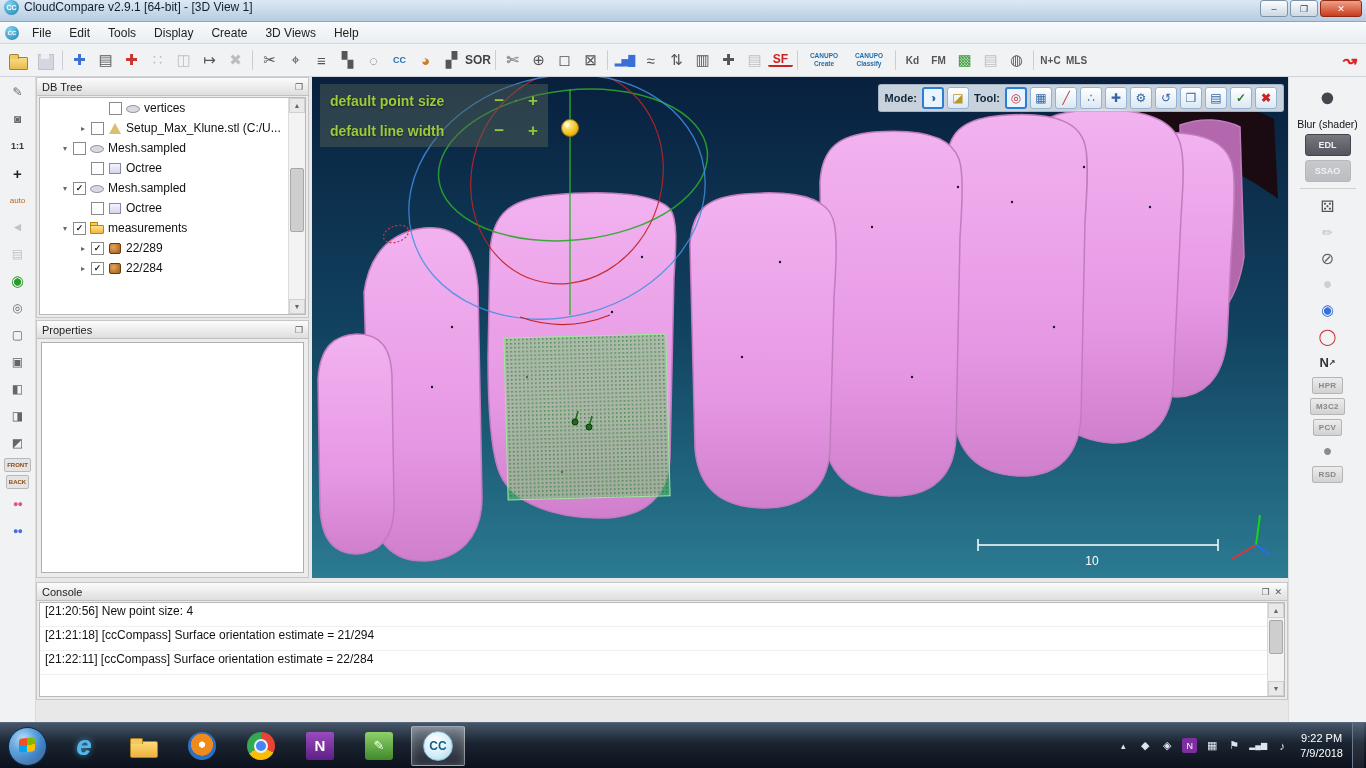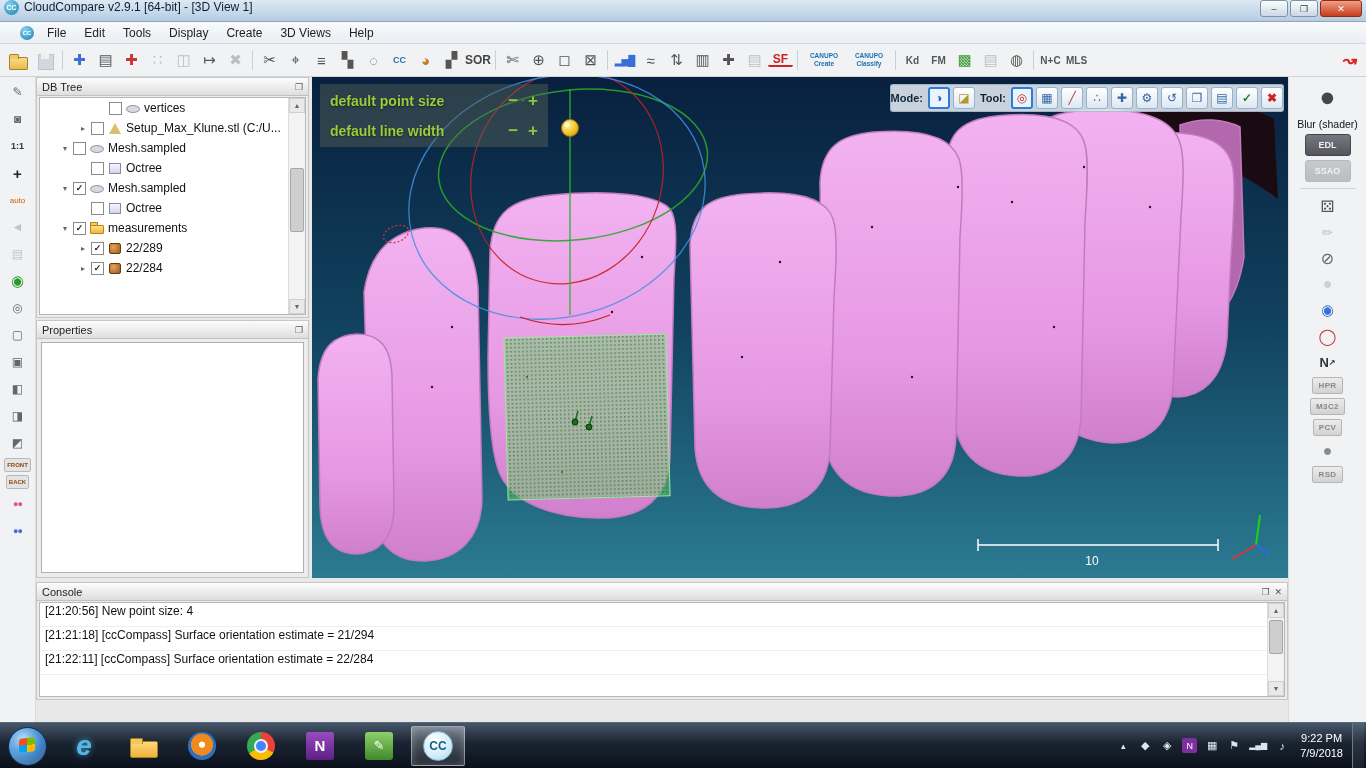--- a/index.html
+++ b/index.html
@@ -9,21 +9,21 @@
 
   
   .titlebar{height:22px;background:linear-gradient(#dce9f5,#b6cce1);display:flex;align-items:flex-start;padding:0 4px;border-bottom:1px solid #8ea6bd}
   .app-logo{width:15px;height:15px;border-radius:50%;background:radial-gradient(circle at 35% 30%,#7fd4ef,#1f7fae);color:#fff;font-size:7px;font-weight:bold;display:flex;align-items:center;justify-content:center;margin-right:5px;flex:none}
   .title-text{font-size:12px;color:#102030;flex:1;white-space:nowrap}
   .tb-btns{display:flex;gap:2px}
   .tb-btn{width:28px;height:17px;display:flex;align-items:center;justify-content:center;font-size:9px;border:1px solid #7e93a8;border-radius:3px;background:linear-gradient(#fbfdfe,#ccd8e4);color:#333}
   .tb-btn.close{width:42px;background:linear-gradient(#f0a088,#c83c1e);color:#fff;border-color:#8d2b14}
 
   
-  .menubar{height:22px;background:linear-gradient(#f8fafc,#e9eef3);display:flex;align-items:center;border-bottom:1px solid #d2d8de;padding-left:16px}
+  .menubar{height:22px;background:linear-gradient(#f8fafc,#e9eef3);display:flex;align-items:center;border-bottom:1px solid #d2d8de;padding-left:1px}
   .menu-item{padding:3px 9px;font-size:12px;color:#222;cursor:default}
   .child-icon{width:14px;height:14px;border-radius:50%;background:radial-gradient(circle at 35% 30%,#7fd4ef,#1f7fae);color:#fff;font-size:6px;font-weight:bold;display:flex;align-items:center;justify-content:center;margin:0 4px}
 
   
   .toolbar{height:33px;background:#f0f2f4;border-bottom:1px solid #d0d4d8;display:flex;align-items:center;padding:0 5px;gap:1px}
   .tbtn{min-width:25px;height:27px;display:flex;align-items:center;justify-content:center;font-size:15px;color:#555;border-radius:2px;flex:none}
   .toolbar [data-dim="true"],.left-strip [data-dim="true"],.right-bar [data-dim="true"]{opacity:.33}
   .toolbar [data-name="separator"]{min-width:1px;width:1px;height:20px;background:#c9ced3;margin:0 3px}
   .toolbar [data-name="open-file-icon"]{position:relative;width:26px}
   .toolbar [data-name="open-file-icon"]::before{content:"";position:absolute;width:17px;height:11px;left:4px;top:10px;background:linear-gradient(#f7dc8a,#e8bb4a);border:1px solid #a8822a;border-radius:1px}
@@ -82,25 +82,25 @@
   .tlabel{overflow:hidden;text-overflow:ellipsis}
 
   .vscroll{width:17px;background:#f3f3f3;border-left:1px solid #dcdcdc;position:relative;flex:none}
   .sc-btn{height:15px;font-size:7px;color:#666;display:flex;align-items:center;justify-content:center;background:#e9e9e9;border:1px solid #d0d0d0}
   .sc-btn.bottom{position:absolute;bottom:0;left:0;right:0}
   .sc-thumb{position:absolute;left:1px;right:1px;background:#cecece;border:1px solid #a8a8a8;border-radius:2px}
 
   
   .viewport{position:absolute;left:312px;top:0;width:976px;height:501px;background:#0a2440}
   .vp-hud{position:absolute;left:8px;top:7px;width:228px;background:rgba(88,102,88,.45);padding:5px 0;display:flex;flex-direction:column;gap:7px}
-  .hud-row{display:flex;align-items:center;height:23px;padding:0 10px;gap:2px}
+  .hud-row{display:flex;align-items:center;height:23px;padding:0 10px;gap:9px}
   .hud-label{color:#9ccb3b;font-size:14px;font-weight:bold;flex:1;text-shadow:0 1px 2px rgba(0,0,0,.55);white-space:nowrap}
   .hud-btn{color:#8dc63f;font-size:17px;font-weight:bold;line-height:1}
   .hud-mid{color:#8dc63f;font-size:10px;width:6px;text-align:center}
-  .compass-bar{position:absolute;right:4px;top:7px;height:28px;display:flex;align-items:center;gap:5px;background:rgba(226,234,242,.88);border:1px solid rgba(140,160,180,.6);border-radius:3px;padding:0 0}
+  .compass-bar{position:absolute;right:4px;top:7px;height:28px;display:flex;align-items:center;gap:5px;background:rgba(226,234,242,.88);border:1px solid rgba(140,160,180,.6);border-radius:3px;padding:0 6px}
   .clabel{color:#10253a;font-size:11px;font-weight:bold}
   .cgroup{display:flex;gap:3px}
   .cbtn{width:22px;height:22px;background:linear-gradient(#ffffff,#dde8f2);border:1px solid #93b3d3;border-radius:3px;display:flex;align-items:center;justify-content:center;font-size:12px;color:#3465a4}
   .cbtn[data-active="true"]{border:2px solid #2f7cd6;background:#eaf4ff}
   .cbtn[data-name="plane-mode-button"]{color:#b8962a}
   .cbtn[data-name="picking-tool-button"]{color:#c22}
   .cbtn[data-name="trace-tool-button"]{color:#b04040}
   .cbtn[data-name="accept-button"]{color:#2a7a2a;font-weight:bold}
   .cbtn[data-name="close-button"]{color:#c22;font-weight:bold}
 

